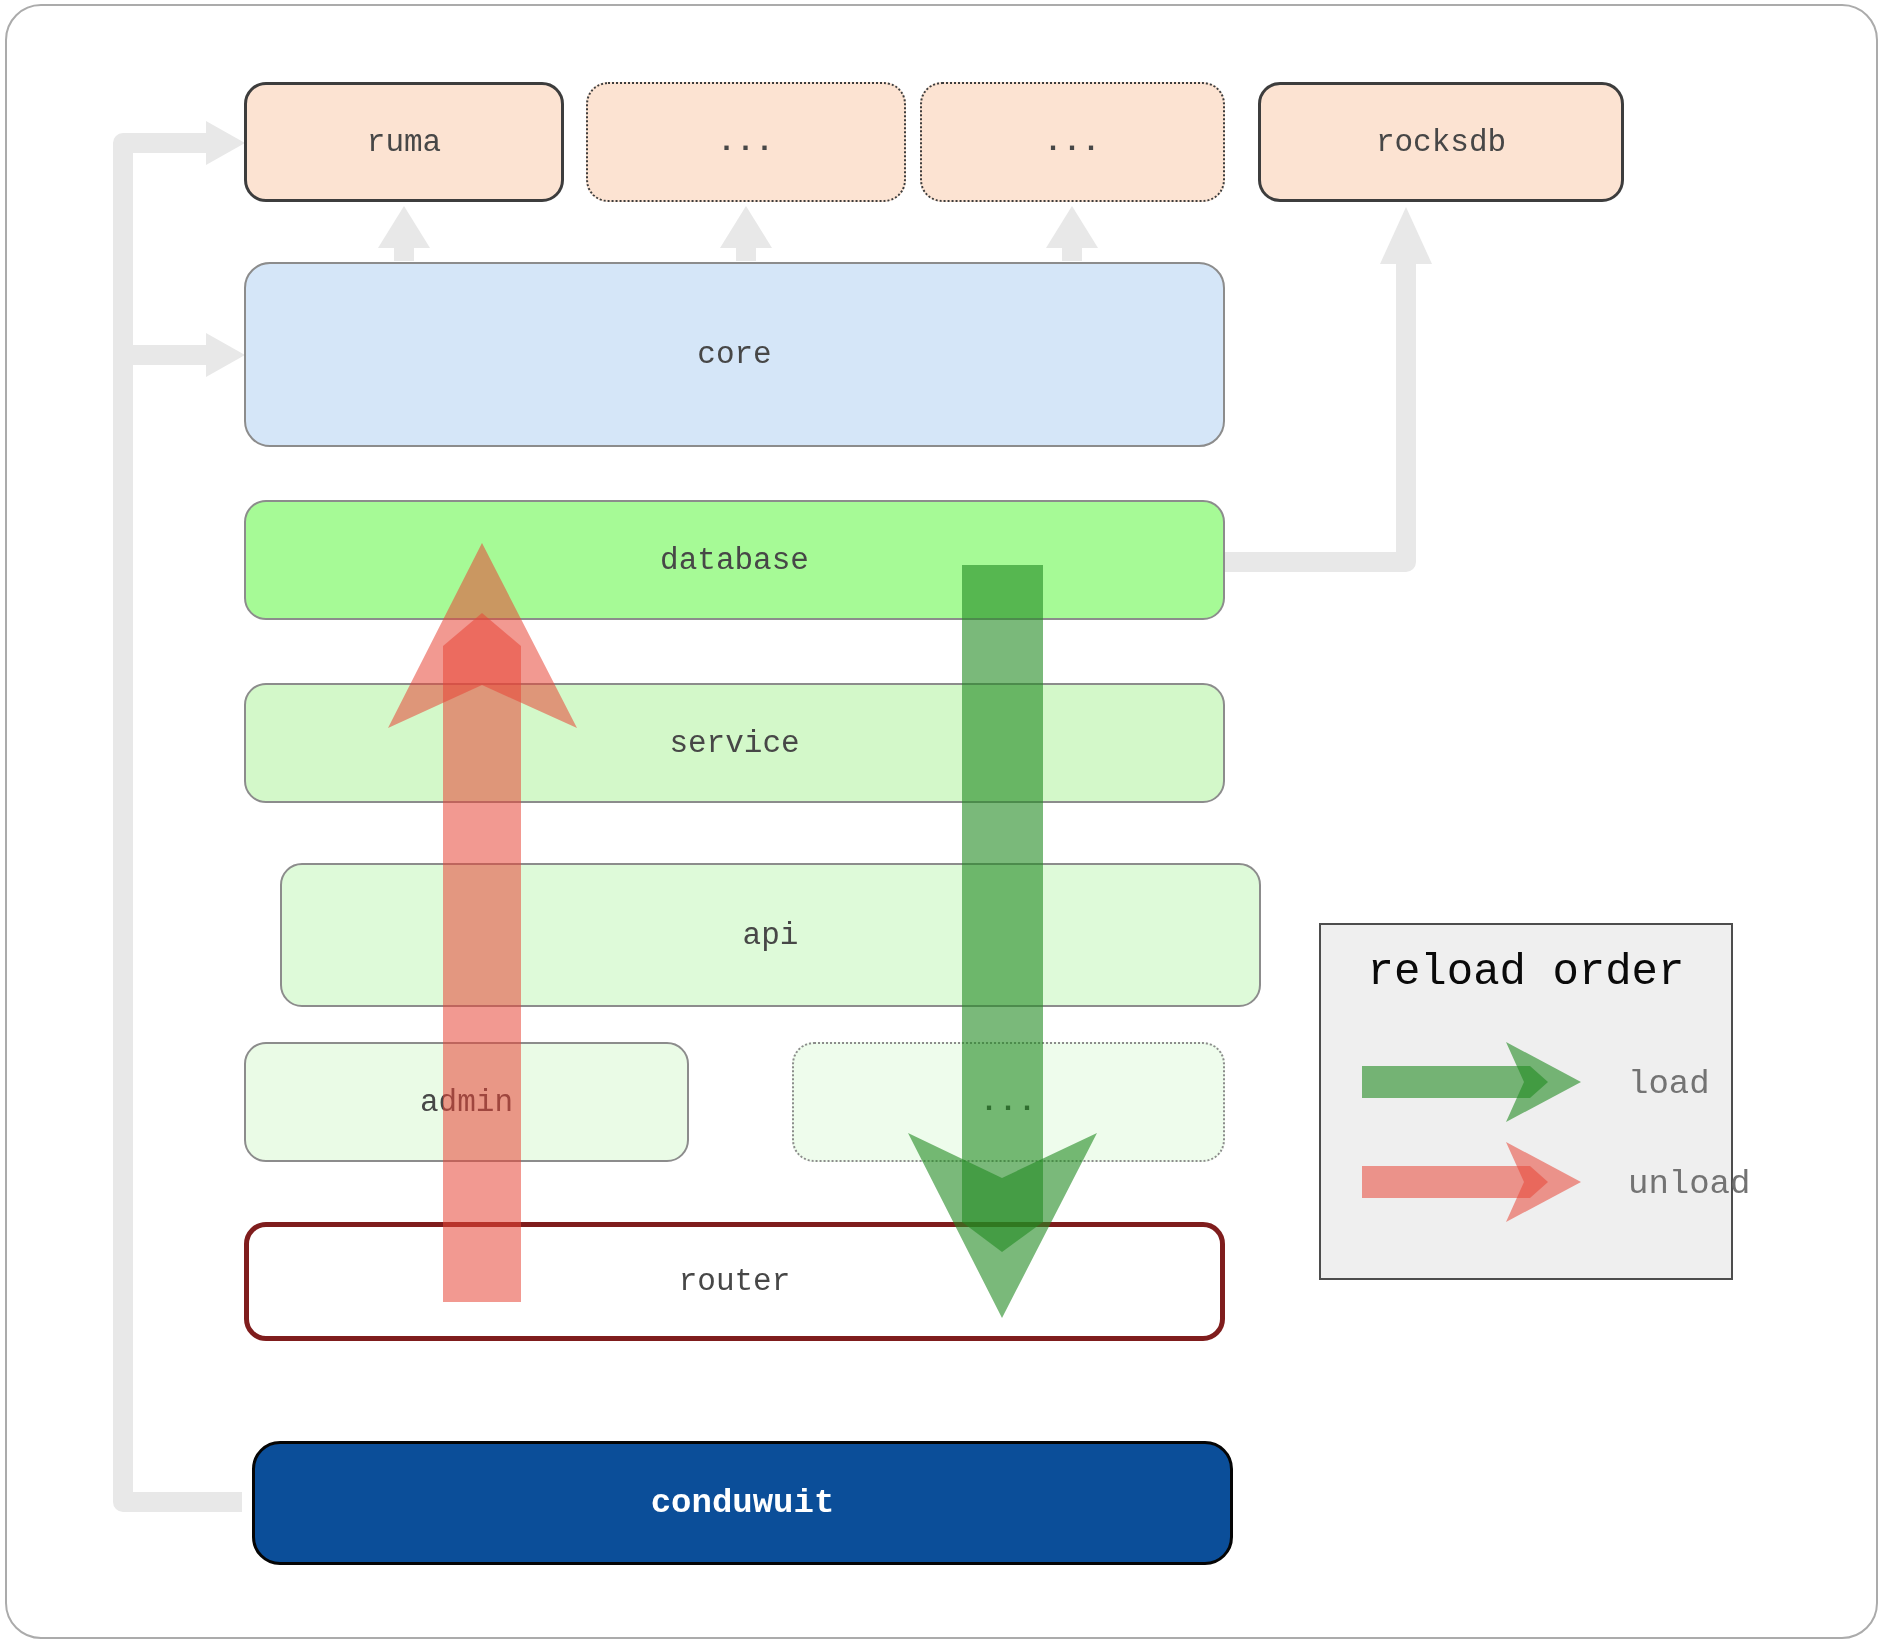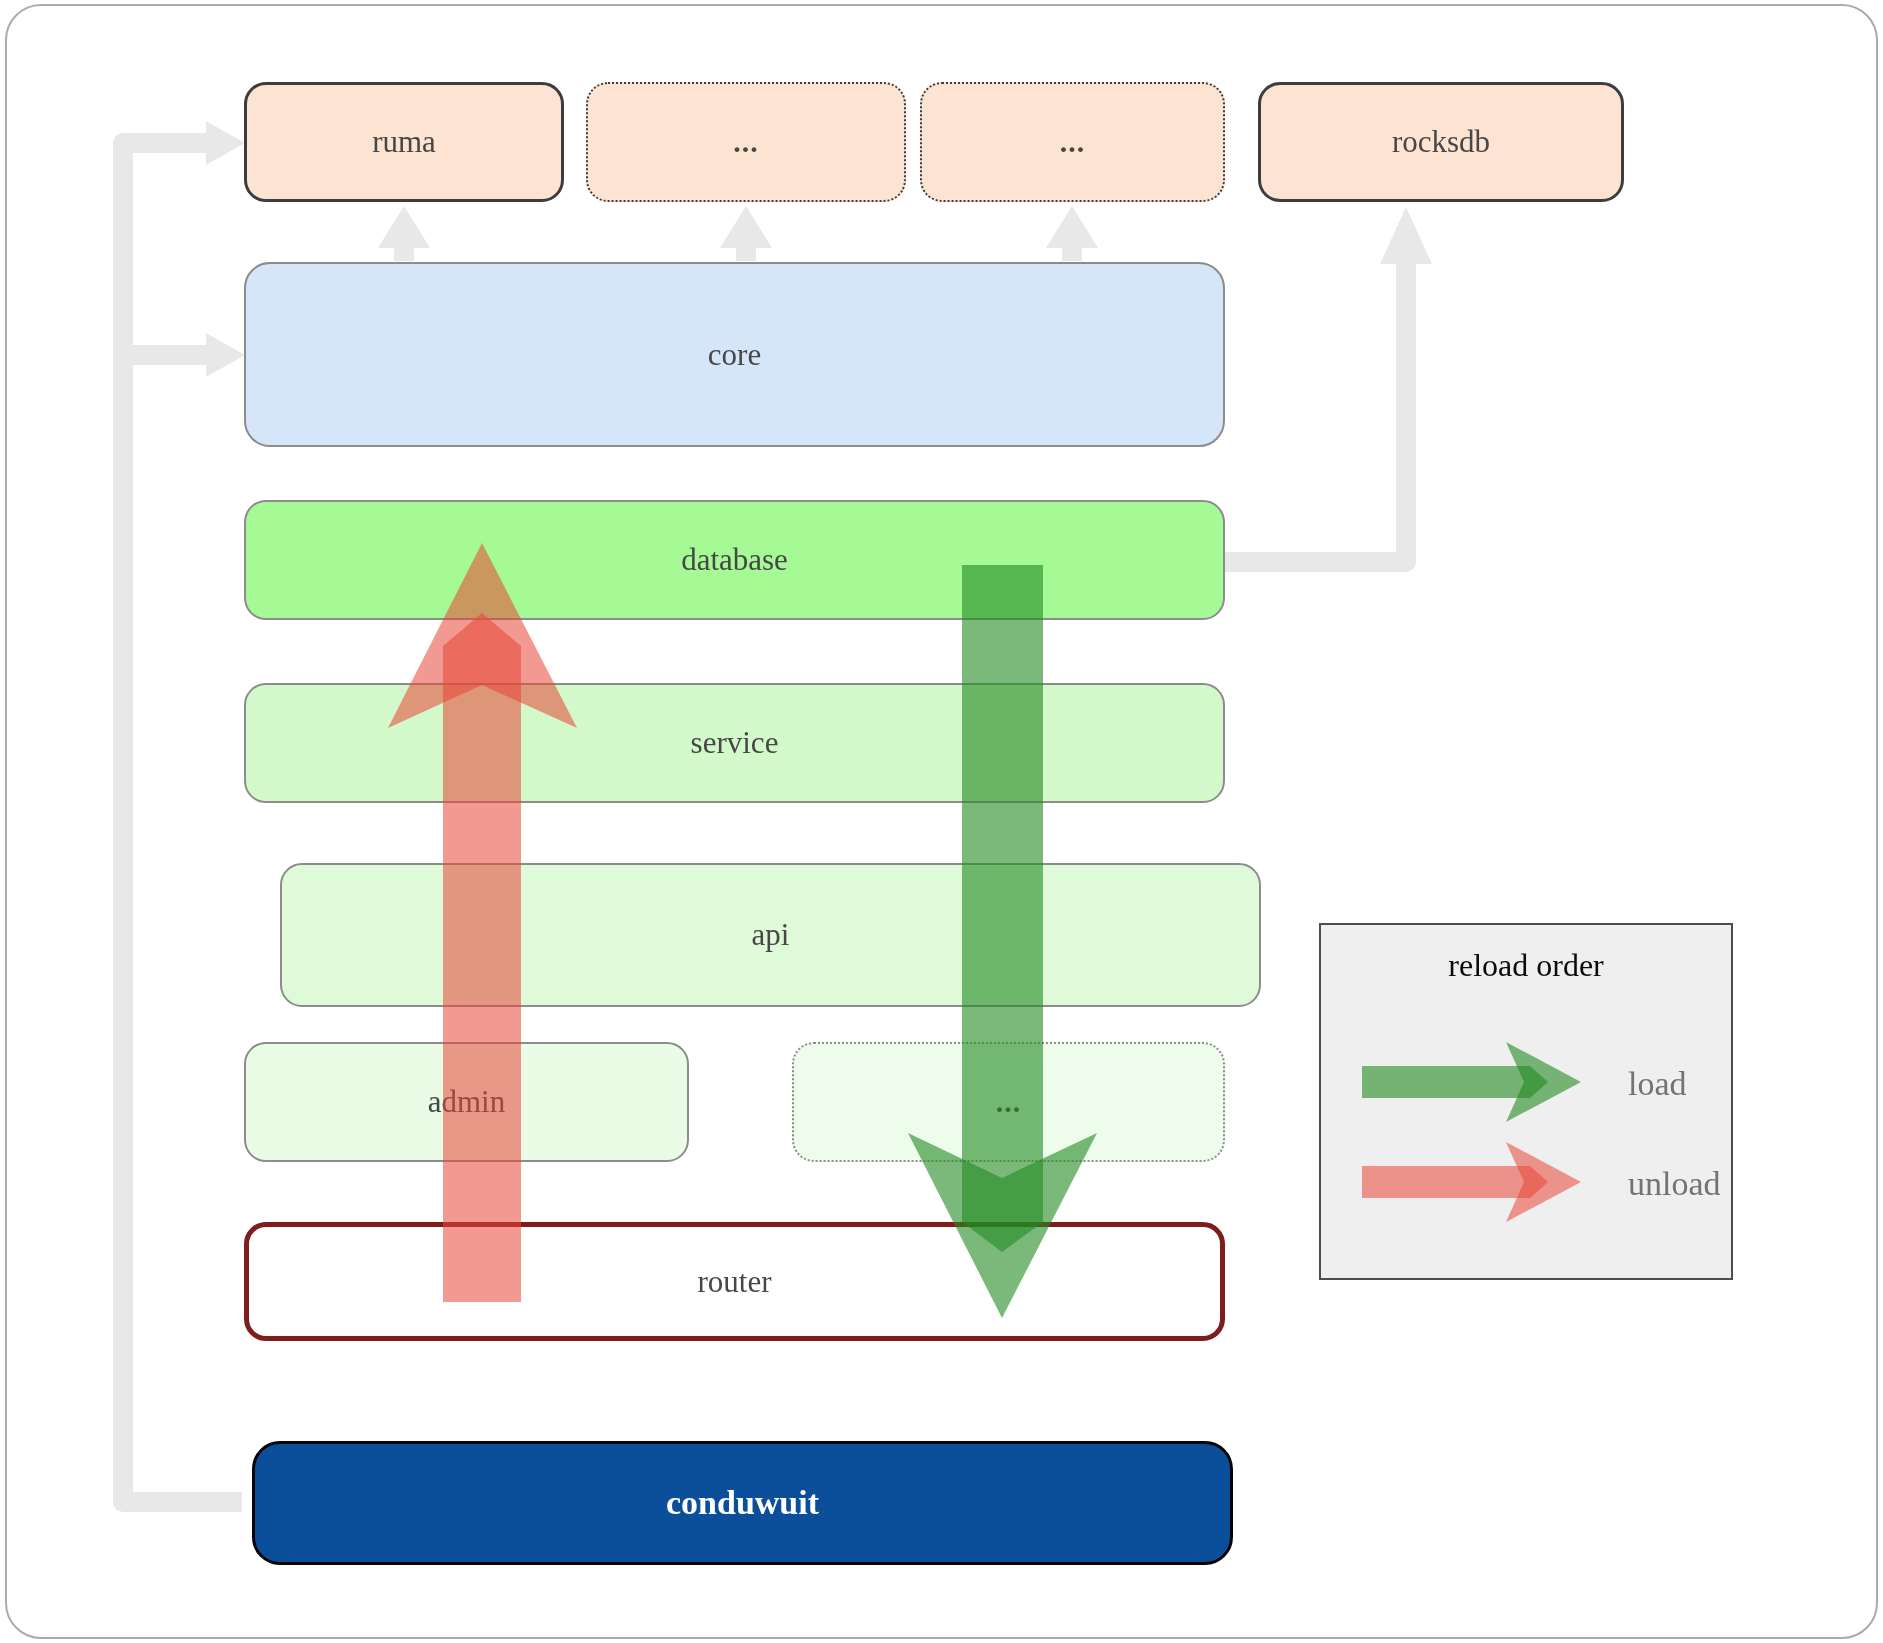--- a/index.html
+++ b/index.html
@@ -1,20 +1,20 @@
 <!DOCTYPE html>
 <html><head>
 <meta charset="utf-8">
 <style>
   html,body{margin:0;padding:0;background:#ffffff;}
   .canvas{
     position:relative;
     width:1883px;height:1643px;
     background:#ffffff;
-    font-family:Liberation Serif, serif;
+    font-family:Liberation Mono, monospace;
     overflow:hidden;
   }
   .outer-border{
     position:absolute;left:5px;top:4px;right:5px;bottom:4px;
     border:2px solid #ababab;border-radius:36px;
     pointer-events:none;
   }
   .layer{position:absolute;left:0;top:0;width:1883px;height:1643px;}
   .z1{z-index:1;} .z3{z-index:3;}
   .box{
@@ -38,21 +38,21 @@
   .box-router  {left:244px;top:1222px;width:981px;height:119px;background:#ffffff;border:5px solid #7f1d1d;}
   .box-conduwuit{left:252px;top:1441px;width:981px;height:124px;background:#0b4e99;border:3px solid #050505;border-radius:28px;color:#ffffff;font-weight:600;font-size:34px;}
   .legend{
     position:absolute;z-index:2;
     left:1319px;top:923px;width:414px;height:357px;
     box-sizing:border-box;
     background:#efefef;border:2.5px solid #4d4d4d;
   }
   .legend-title{
     position:absolute;left:0;top:22px;width:100%;
-    text-align:center;font-size:32px;color:#0a0a0a;
+    text-align:center;font-size:44px;color:#0a0a0a;
   }
   .legend-label{
     position:absolute;left:307px;height:40px;line-height:40px;
     font-size:34px;color:#737373;
   }
   .legend-label-load{top:139px;}
   .legend-label-unload{top:239px;}
 </style>
 </head>
 <body>

